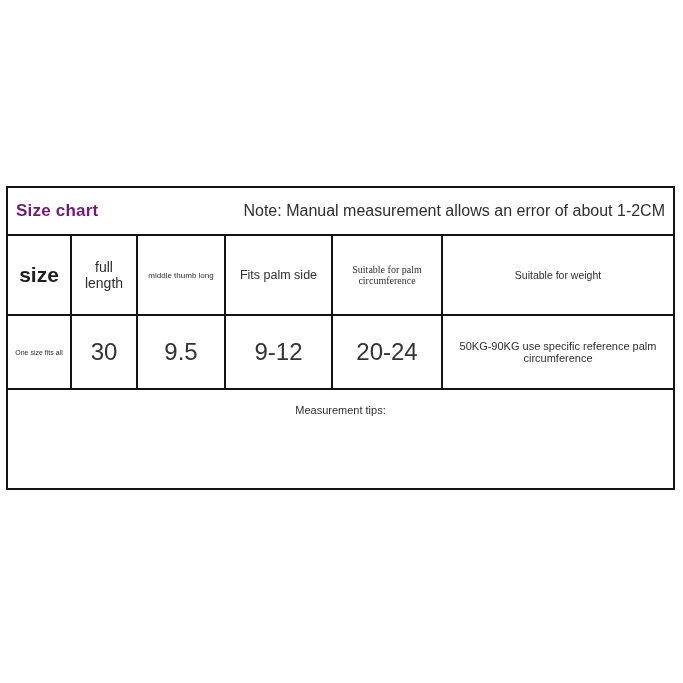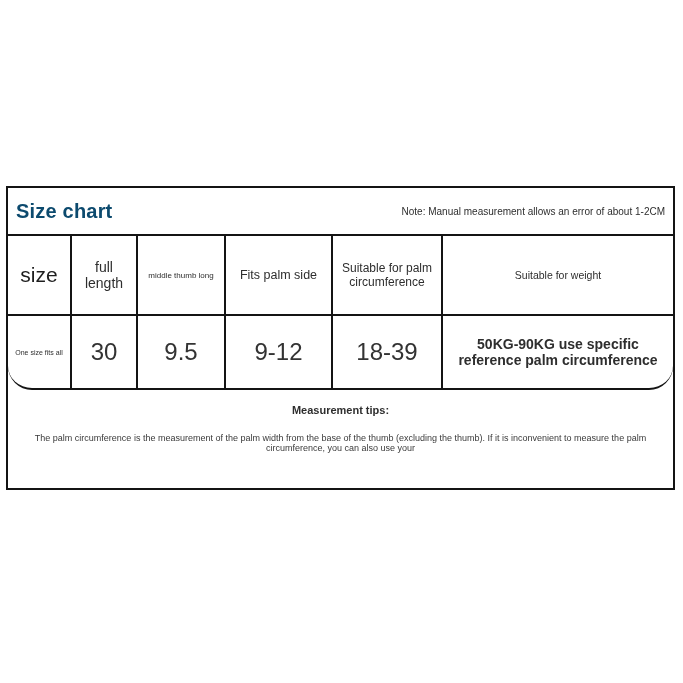--- a/index.html
+++ b/index.html
@@ -19,69 +19,69 @@
   }
   .title-row {
     height: 48px;
     border-bottom: 2px solid #141414;
     display: flex;
     align-items: center;
     justify-content: space-between;
     padding: 0 8px 0 8px;
   }
   .title-row .title {
-    font-size: 20px;
+    font-size: 17px;
     font-weight: 600;
-    color: #0c4a6e;
+    color: #701a75;
     letter-spacing: 0.2px;
   }
   .title-row .note {
-    font-size: 10px;
+    font-size: 16px;
     color: #2e2e2e;
   }
   .grid-row {
     display: grid;
     grid-template-columns: 64px 66px 88px 107px 110px 1fr;
   }
   .grid-row > div {
     border-right: 2px solid #141414;
     display: flex;
     align-items: center;
     justify-content: center;
     text-align: center;
     padding: 2px 4px;
   }
   .grid-row > div:last-child { border-right: none; }
   .head-row { height: 80px; border-bottom: 2px solid #141414; }
-  .data-row { height: 74px; border-bottom: 2px solid #141414; border-radius: 24px; }
+  .data-row { height: 74px; border-bottom: 2px solid #141414; }
 
   
-  .head-row > div:nth-child(1) { font-size: 21px; font-weight: 400; color: #1e1e1e; }
+  .head-row > div:nth-child(1) { font-size: 21px; font-weight: 700; color: #1e1e1e; }
   .head-row > div:nth-child(2) { font-size: 14px; }
   .head-row > div:nth-child(3) { font-size: 8px; }
   .head-row > div:nth-child(4) { font-size: 12.5px; }
-  .head-row > div:nth-child(5) { font-size: 12px; }
+  .head-row > div:nth-child(5) { font-size: 10px; font-family: Liberation Serif, serif; }
   .head-row > div:nth-child(6) { font-size: 10.5px; }
 
   
   .data-row > div:nth-child(1) { font-size: 7px; }
   .data-row > div:nth-child(2),
   .data-row > div:nth-child(3),
   .data-row > div:nth-child(4),
   .data-row > div:nth-child(5) { font-size: 24px; font-weight: 400; color: #333333; }
-  .data-row > div:nth-child(6) { font-size: 14px; font-weight: bold; }
+  .data-row > div:nth-child(6) { font-size: 11px; }
 
   .tips {
     height: 98px;
     display: flex;
     flex-direction: column;
     align-items: center;
     text-align: center;
   }
-  .tips-title { margin-top: 14px; font-size: 11px; color: #2e2e2e; font-weight: bold; }
+  .tips-title { margin-top: 14px; font-size: 11px; color: #2e2e2e; }
   .tips-line { margin-top: 17px; font-size: 9px; color: #3a3a3a; width: 98%; }
 </style>
 </head>
 <body>
 
 <div class="size-table">
 
   <div class="title-row">
     <div class="title">Size chart</div>
     <div class="note">Note: Manual measurement allows an error of about 1-2CM</div>
@@ -94,22 +94,21 @@
     <div>Fits palm side</div>
     <div>Suitable for palm circumference</div>
     <div>Suitable for weight</div>
   </div>
 
   <div class="grid-row data-row">
     <div>One size fits all</div>
     <div>30</div>
     <div>9.5</div>
     <div>9-12</div>
-    <div>18-39</div>
+    <div>20-24</div>
     <div>50KG-90KG use specific reference palm circumference</div>
   </div>
 
   <div class="tips">
     <div class="tips-title">Measurement tips:</div>
-    <div class="tips-line">The palm circumference is the measurement of the palm width from the base of the thumb (excluding the thumb). If it is inconvenient to measure the palm circumference, you can also use your</div>
   </div>
 
 </div>
 
 </body></html>

